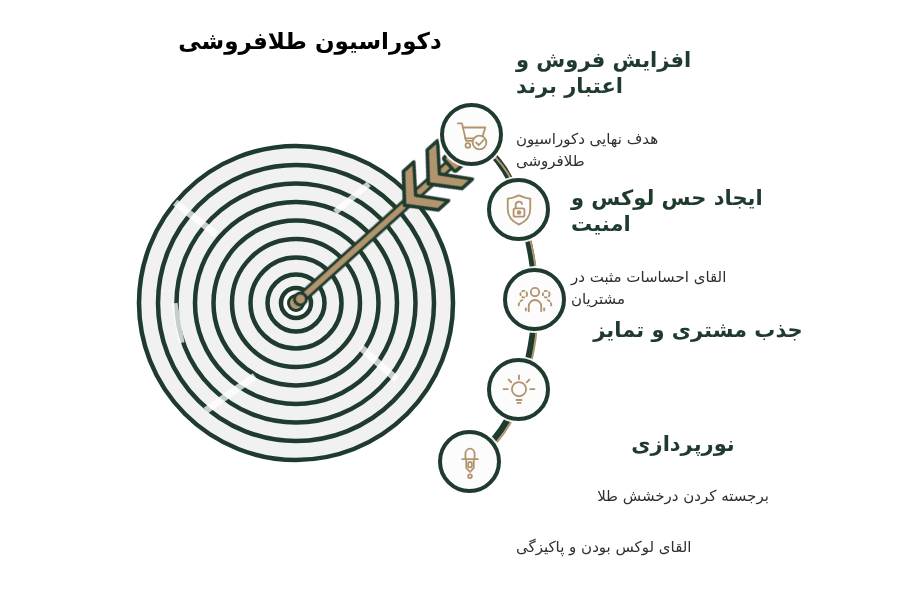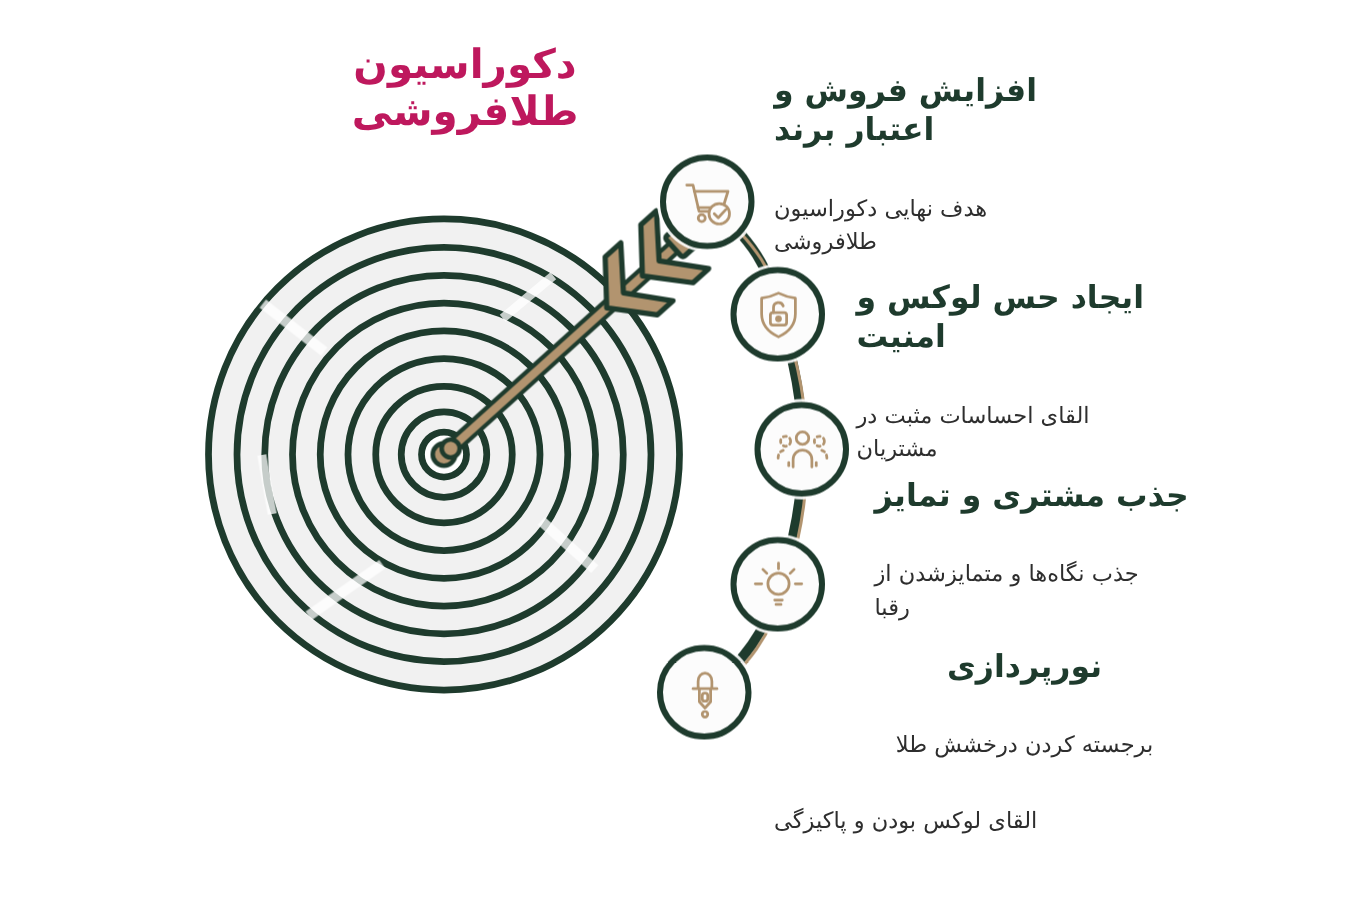--- a/index.html
+++ b/index.html
@@ -7,21 +7,21 @@
     width:900px;height:600px;position:relative;overflow:hidden;
     background:#ffffff;
     font-family:"DejaVu Sans",sans-serif;
   }
   .stage{position:absolute;inset:0;}
   svg.scene{position:absolute;left:0;top:0;z-index:1;}
 
   .page-title{
     position:absolute;left:160px;top:28px;width:300px;z-index:3;
     text-align:center;direction:rtl;
-    font-size:27px;font-weight:bold;color:#be185d;
+    font-size:23px;font-weight:bold;color:#000000;
   }
 
   .node{
     position:absolute;z-index:2;
     width:55px;height:55px;border-radius:50%;
     border:4.5px solid #1e3b2d;background:#fcfcfc;
     display:flex;align-items:center;justify-content:center;
     box-shadow:0 0 0 2px rgba(255,255,255,.9);
   }
   .node svg{display:block;}
@@ -40,21 +40,21 @@
   
   .node-1{left:440px;top:103px;}
   .node-2{left:487px;top:178px;}
   .node-3{left:503px;top:268px;}
   .node-4{left:487px;top:358px;}
   .node-5{left:438px;top:430px;}
 
   
   .pos-1{left:516px;top:28px;width:230px;}
   .pos-2{left:571px;top:166px;width:240px;}
-  .pos-3{left:583px;top:298px;width:230px;}
+  .pos-3{left:583px;top:298px;width:230px;text-align:center;}
   .pos-4{left:568px;top:412px;width:230px;text-align:center;}
   .pos-5{left:516px;top:508px;width:240px;}
 </style>
 </head>
 <body>
 
 <div class="stage">
 
   <svg class="scene" width="900" height="600" viewBox="0 0 900 600">
 
@@ -159,22 +159,20 @@
 طلافروشی</div>
   </div>
   <div class="item-text pos-2">
     <div class="heading">ایجاد حس لوکس و
 امنیت</div>
     <div class="desc">القای احساسات مثبت در
 مشتریان</div>
   </div>
   <div class="item-text pos-3">
     <div class="heading">جذب مشتری و تمایز</div>
-    <div class="desc">جذب نگاه‌ها و متمایزشدن از
-رقبا</div>
   </div>
   <div class="item-text pos-4">
     <div class="heading">نورپردازی</div>
     <div class="desc">برجسته کردن درخشش طلا</div>
   </div>
   <div class="item-text pos-5">
     <div class="desc">القای لوکس بودن و پاکیزگی</div>
   </div>
 
 </div>

